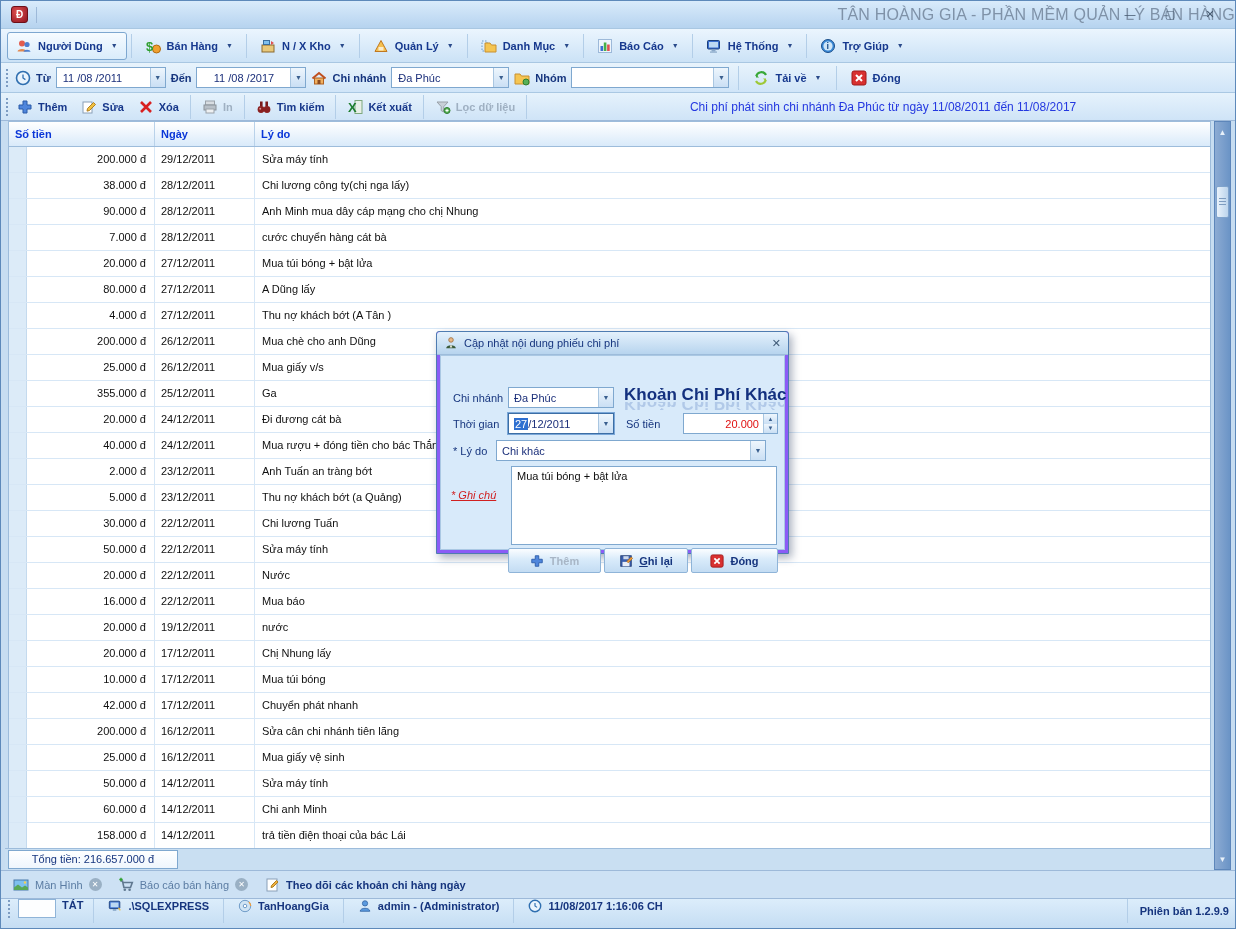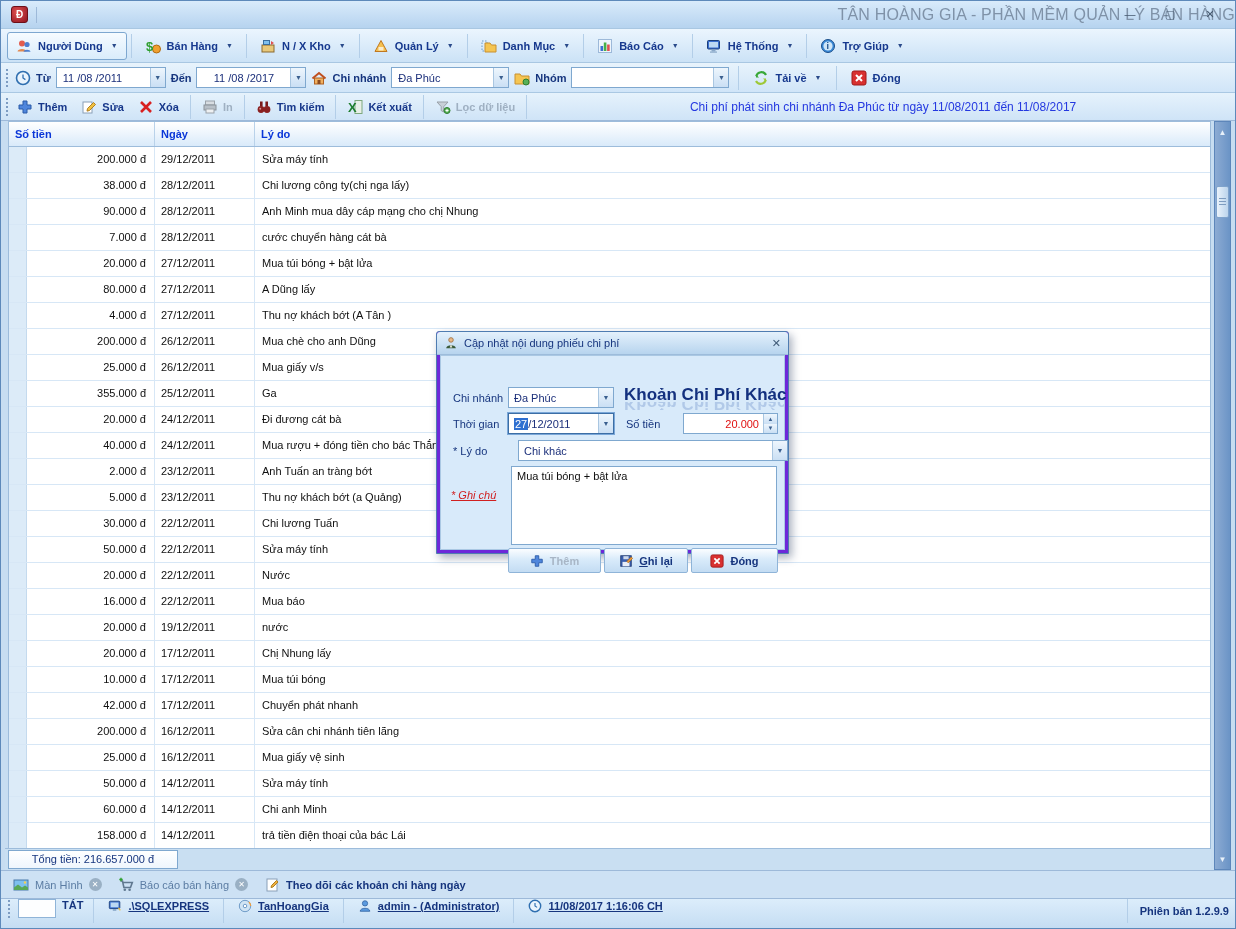--- a/index.html
+++ b/index.html
@@ -51,21 +51,21 @@
   .grid-footer{ position:absolute; left:4px; right:24px; bottom:0; height:22px; background:#c9dff2; border-top:1px solid #9dbcdb;}
   .total-box{ margin:1px 0 0 3px; width:170px; height:19px; background:linear-gradient(#ffffff,#eef6fd); border:1px solid #7fa8cf; color:#16357e; text-align:center; line-height:17px;}
   
   .vscroll{ position:absolute; top:0; right:4px; width:17px; height:749px; background:linear-gradient(90deg,#8cabd3,#6b94c6); border:1px solid #5d86ba;}
   .vs-arrow{ position:absolute; left:0; width:15px; height:16px; display:flex; align-items:center; justify-content:center; color:#e8f1fa; font-size:8px;}
   .vs-up{ top:2px;} .vs-down{ bottom:2px;}
   .vs-thumb{ position:absolute; left:1px; top:64px; width:13px; height:32px; background:linear-gradient(90deg,#e9f2fb,#bcd4ec); border:1px solid #7fa3cc; border-radius:2px;}
   .vs-thumb::after{ content:""; position:absolute; left:2px; right:2px; top:11px; height:9px;
     background:repeating-linear-gradient(#7d9cc0 0 1px, transparent 1px 3px);}
   
-  .dialog{ position:absolute; left:435px; top:330px; width:353px; height:223px; background:#6d28d9; border:1px solid #4f7cb1; border-radius:3px 3px 0 0; box-shadow:3px 4px 8px rgba(10,30,70,.35); z-index:10;}
+  .dialog{ position:absolute; left:435px; top:330px; width:353px; height:223px; background:#8b5cf6; border:1px solid #4f7cb1; border-radius:3px 3px 0 0; box-shadow:3px 4px 8px rgba(10,30,70,.35); z-index:10;}
   .dialog-title{ height:23px; background:linear-gradient(#e4f1fc,#b7d4ee); display:flex; align-items:center; gap:6px; padding:0 7px; color:#16357e; border-bottom:1px solid #9dbcdb; border-radius:3px 3px 0 0;}
   .dialog-close{ margin-left:auto; color:#3f5a77; font-size:11px;}
   .dialog-body{ position:absolute; top:23px; left:3px; right:3px; bottom:3px; background:#d8eafa; border:1px solid #aac8e3;}
   .dlg-label{ position:absolute; color:#16357e;}
   .fld{ position:absolute; background:#fff; border:1px solid #7fa8cf; height:21px; display:flex; align-items:center;}
   .fld .val{ padding:0 5px; color:#1b2f7a; flex:1; white-space:nowrap;}
   .fld .drop{ width:15px; height:100%; background:linear-gradient(#eef6fd,#cadff4); border-left:1px solid #a9c6e1; display:flex; align-items:center; justify-content:center; color:#3a5f8f; font-size:7px;}
   .fld.focused{ border-color:#3c6ea5; box-shadow:0 0 0 1px #7aa7d8;}
   .date-sel{ background:#2e6fd0; color:#fff; padding:0 1px;}
   .amount-val{ color:#e01010; text-align:right; flex:1; padding-right:4px;}
@@ -79,21 +79,21 @@
   .dlg-btn.disabled{ color:#a8b6c6;}
   .u{ text-decoration:underline;}
   
   #tabbar{ height:28px; background:#cde1f4; border-top:1px solid #9db9d9; display:flex; align-items:center; padding-left:6px; gap:4px;}
   .tab{ display:flex; align-items:center; gap:6px; padding:4px 6px; color:#5b7ca3;}
   .tab.active{ color:#16357e; font-weight:bold;}
   .tab-close{ width:13px; height:13px; border-radius:50%; background:#9ab0c4; color:#fff; font-size:8px; display:flex; align-items:center; justify-content:center;}
   
   #statusbar{ height:44px; background:linear-gradient(#dcedfb,#b9d5ef); border-top:1px solid #9db9d9; display:flex; align-items:flex-start; padding:0 6px; gap:6px; font-weight:bold; color:#16357e;}
   .status-box{ width:38px; height:19px; background:#fdfeff; border:1px solid #8fb4d8;}
-  .status-seg{ display:flex; align-items:center; gap:6px; padding:0 4px;text-decoration:underline;}
+  .status-seg{ display:flex; align-items:center; gap:6px; padding:0 4px;}
   .sb-right{ margin-left:auto; display:flex; align-items:center; gap:8px;}
 </style>
 </head>
 <body>
 
 <div class="window">
 
   <div id="titlebar">
     <div class="app-logo">Đ</div>
     <div class="tb-sep"></div>
@@ -540,21 +540,21 @@
       <span class="dlg-label" style="left:185px; top:62px">Số tiền</span>
       <div class="fld" style="left:242px; top:57px; width:95px">
         <span class="amount-val">20.000</span>
         <span class="spin">
             <span>▲</span>
             <span>▼</span>
           </span>
       </div>
 
       <span class="dlg-label" style="left:12px; top:89px">* Lý do</span>
-      <div class="fld" style="left:77px; top:84px; width:270px">
+      <div class="fld" style="left:55px; top:84px; width:270px">
         <span class="val">Chi khác</span>
         <span class="drop">▼</span>
       </div>
 
       <span class="dlg-label note-label" style="left:10px; top:113px">* Ghi chú</span>
       <div class="dlg-textarea">Mua túi bóng + bật lửa</div>
 
       <div class="dlg-btn disabled" style="left:67px; width:93px">
         <svg class="icon14" viewBox="0 0 16 16">
             <path d="M6 2h4v4h4v4h-4v4H6v-4H2V6h4z" fill="#4f86dc" stroke="#2a5aa8"></path>

